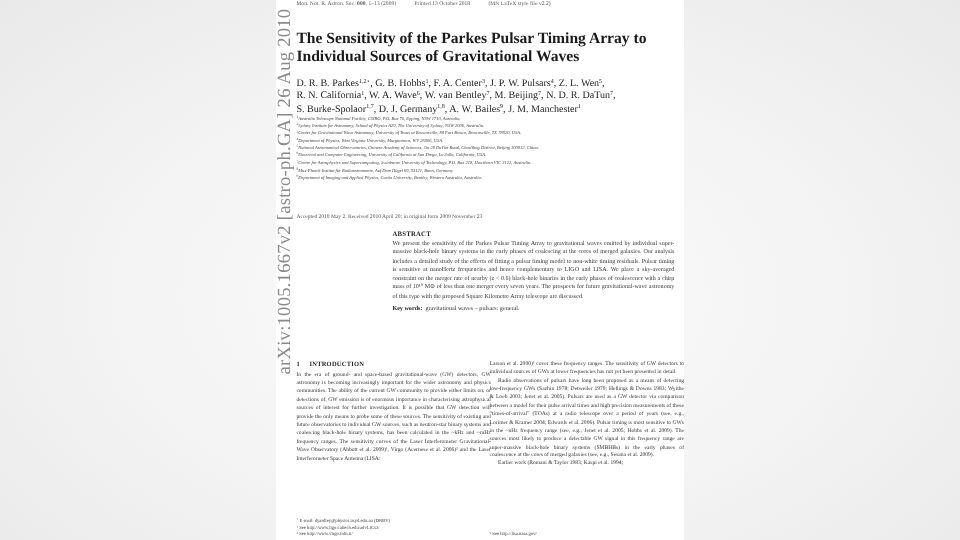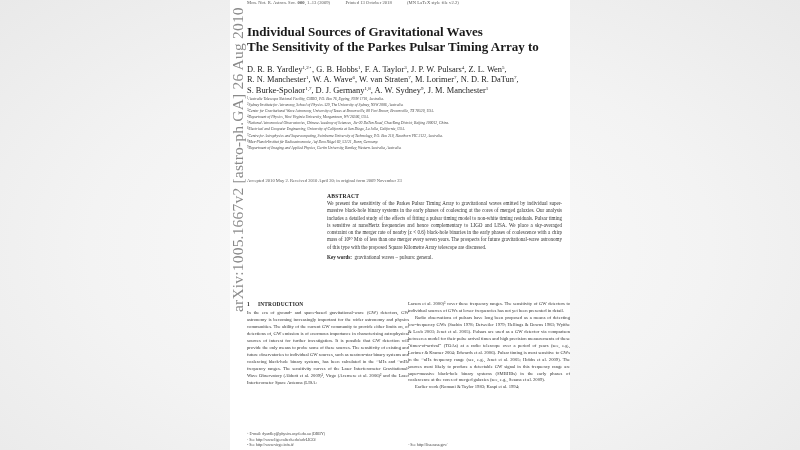--- a/index.html
+++ b/index.html
@@ -85,43 +85,43 @@
 
   <div class="running-head">
     <span><span style="margin:0">Mon. Not. R. Astron. Soc.</span> <b>000</b>, <span style="margin:0">1–13 (2009)</span></span>
     <span>Printed 13 October 2018</span>
     <span>(MN LaTeX style file v2.2)</span>
   </div>
 
   <div class="arxiv-stamp">arXiv:1005.1667v2  [astro-ph.GA]  26 Aug 2010</div>
 
   <div class="title">
+    <div>The Sensitivity of the Parkes Pulsar Timing Array to</div>
     <div>Individual Sources of Gravitational Waves</div>
-    <div>The Sensitivity of the Parkes Pulsar Timing Array to</div>
   </div>
 
   <div class="authors">
     <div>
-      <span><span>D. R. B. Yardley</span><sup>1,2⋆</sup></span>,
+      <span><span>D. R. B. Parkes</span><sup>1,2⋆</sup></span>,
       <span><span>G. B. Hobbs</span><sup>1</sup></span>,
-      <span><span>F. A. Taylor</span><sup>3</sup></span>,
+      <span><span>F. A. Center</span><sup>3</sup></span>,
       <span><span>J. P. W. Pulsars</span><sup>4</sup></span>,
       <span><span>Z. L. Wen</span><sup>5</sup></span>,
     </div>
     <div>
-      <span><span>R. N. Manchester</span><sup>1</sup></span>,
+      <span><span>R. N. California</span><sup>1</sup></span>,
       <span><span>W. A. Wave</span><sup>6</sup></span>,
-      <span><span>W. van Straten</span><sup>7</sup></span>,
-      <span><span>M. Lorimer</span><sup>7</sup></span>,
+      <span><span>W. van Bentley</span><sup>7</sup></span>,
+      <span><span>M. Beijing</span><sup>7</sup></span>,
       <span><span>N. D. R. DaTun</span><sup>7</sup></span>,
     </div>
     <div>
       <span><span>S. Burke-Spolaor</span><sup>1,7</sup></span>,
       <span><span>D. J. Germany</span><sup>1,8</sup></span>,
-      <span><span>A. W. Sydney</span><sup>9</sup></span>,
+      <span><span>A. W. Bailes</span><sup>9</sup></span>,
       <span><span>J. M. Manchester</span><sup>1</sup></span>
     </div>
   </div>
 
   <div class="affils">
     <div><sup>1</sup><span>Australia Telescope National Facility, CSIRO, P.O. Box 76, Epping, NSW 1710, Australia.</span></div>
     <div><sup>2</sup><span>Sydney Institute for Astronomy, School of Physics A29, The University of Sydney, NSW 2006, Australia.</span></div>
     <div><sup>3</sup><span>Center for Gravitational Wave Astronomy, University of Texas at Brownsville, 80 Fort Brown, Brownsville, TX 78520, USA.</span></div>
     <div><sup>4</sup><span>Department of Physics, West Virginia University, Morgantown, WV 26506, USA.</span></div>
     <div><sup>5</sup><span>National Astronomical Observatories, Chinese Academy of Sciences, Jia-20 DaTun Road, ChaoYang District, Beijing 100012, China.</span></div>

